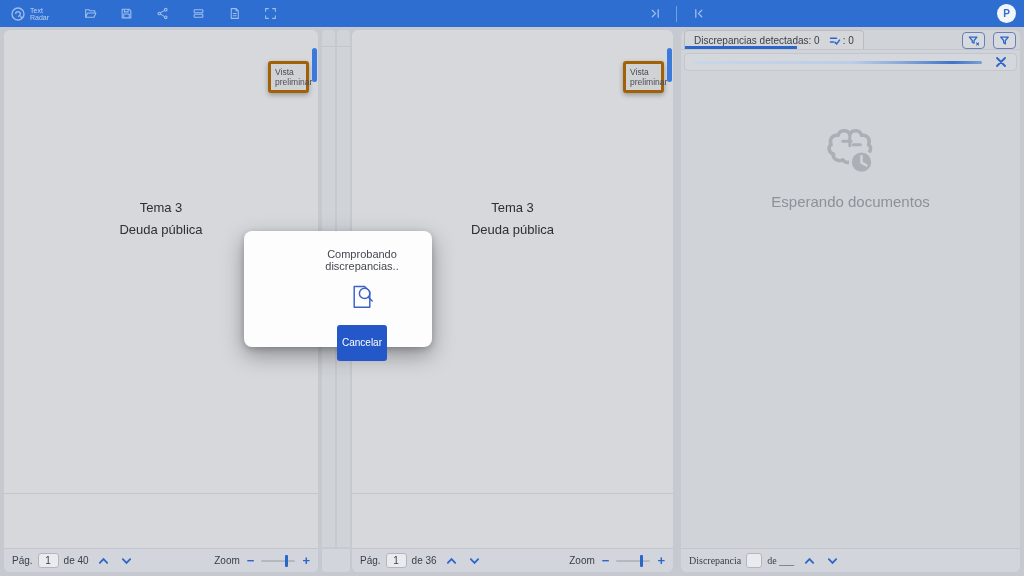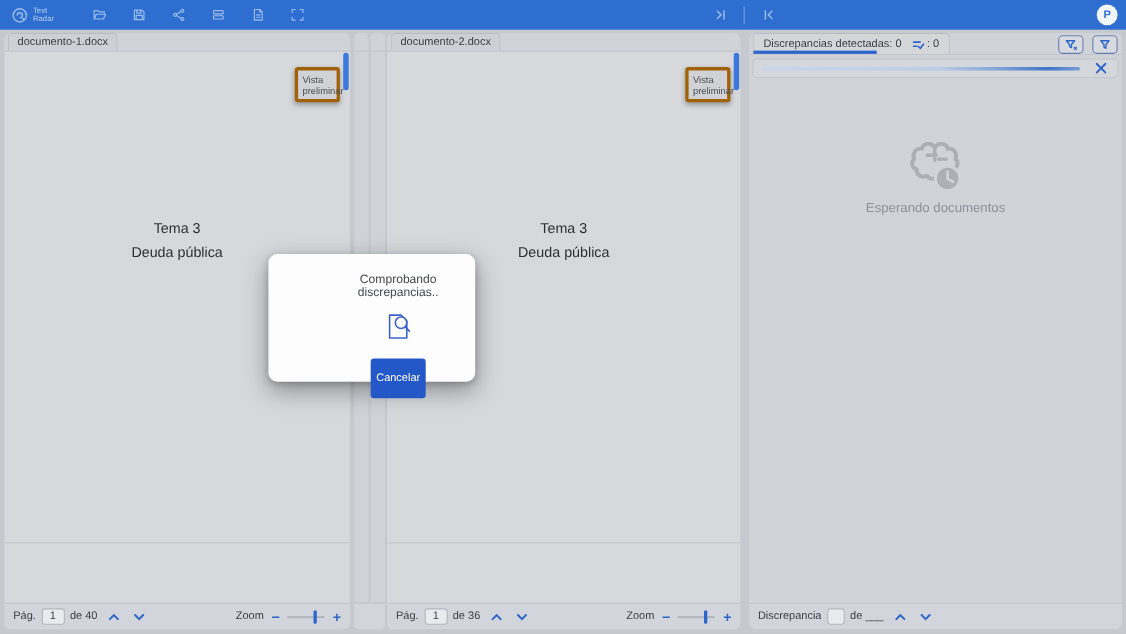--- a/index.html
+++ b/index.html
@@ -63,22 +63,22 @@
   .sb-count svg{width:12px;height:11px;color:var(--accent);}
   .sb-actions{position:absolute;right:4px;top:2px;display:flex;gap:8px;}
   .sb-icon-btn{width:23px;height:17px;border:1px solid #6a7fb5;border-radius:4px;background:#d7dade;display:flex;align-items:center;justify-content:center;color:var(--accent);cursor:pointer;}
   .sb-icon-btn svg{width:11px;height:11px;}
   .progress-row{position:relative;margin:3px 3px 0 3px;height:18px;background:#d4d7db;border:1px solid var(--soft-border);border-radius:4px;display:flex;align-items:center;padding:0 8px;}
   .progress-line{flex:1;height:3px;margin-right:12px;border-radius:2px;background:linear-gradient(90deg,#c9d6ea 0%,#bccde7 55%,#8aa9d8 72%,#3f74c8 90%,#7d9fd4 100%);}
   .x-btn{width:14px;height:14px;color:var(--accent);cursor:pointer;display:flex;align-items:center;justify-content:center;}
   .x-btn svg{width:10px;height:10px;}
   .sb-empty{position:absolute;left:0;right:0;top:96px;text-align:center;}
   .sb-empty-icon{display:inline-block;width:56px;height:50px;color:var(--icon-gray);}
-  .sb-empty-text{margin-top:0;font-size:12px;color:var(--muted);}
-  .sb-bottombar{position:absolute;left:0;right:0;bottom:0;height:24px;background:var(--bar-bg);border-top:1px solid var(--soft-border);display:flex;align-items:center;padding:0 8px;font-size:10px;color:var(--text);}
+  .sb-empty-text{margin-top:12px;font-size:15px;color:var(--muted);}
+  .sb-bottombar{position:absolute;left:0;right:0;bottom:0;height:24px;background:var(--bar-bg);border-top:1px solid var(--soft-border);display:flex;align-items:center;padding:0 8px;font-size:10px;color:var(--text);font-family:Liberation Serif, serif;}
   .sb-input{width:16px;height:15px;margin:0 5px;border:1px solid #b3b7bd;border-radius:3px;background:#e9ebef;font-size:10px;text-align:center;font-family:inherit;}
 
   
   .modal{position:absolute;left:244px;top:231px;width:188px;height:116px;background:var(--white);border-radius:8px;box-shadow:0 8px 22px rgba(0,0,0,.35),0 2px 6px rgba(0,0,0,.18);text-align:center;z-index:50;padding-left:48px;}
   .modal-title{margin-top:17px;font-size:11px;color:#45484e;}
   .modal-icon{margin-top:11px;width:26px;height:28px;color:#3d63c8;display:inline-block;}
   .modal-btn{display:block;margin:10px auto 0;width:50px;height:36px;background:var(--btn-primary);color:#fff;border:none;border-radius:3px;font-size:10px;font-family:inherit;cursor:pointer;line-height:18px;}
 </style>
 </head>
 <body>
@@ -145,23 +145,20 @@
     <span class="tb-btn">
         <svg viewBox="0 0 24 24" fill="none" stroke="currentColor" stroke-width="2.4" stroke-linecap="round">
           <path d="M18 6l-6 6 6 6M7 5v14"></path>
         </svg>
       </span>
   </div>
   <div class="avatar">P</div>
 </header>
 
 <section class="pane pane-left">
-  <div class="tabrow">
-    <div class="doc-tab">documento-1.docx</div>
-  </div>
   <div class="docarea">
     <div class="doc-headings">
       <div class="h1">Tema 3</div>
       <div class="h2">Deuda pública</div>
     </div>
     <div class="page-edge"></div>
     <div class="preview-badge">
       <span>Vista</span>
       <span>preliminar</span>
     </div>
@@ -196,23 +193,20 @@
 
 <div class="gutter-strip gutter-a">
     <div class="cap"></div>
   </div>
 <div class="gutter-strip gutter-b">
     <div class="cap"></div>
   </div>
 <div class="gutter-foot"></div>
 
 <section class="pane pane-right">
-  <div class="tabrow">
-    <div class="doc-tab">documento-2.docx</div>
-  </div>
   <div class="docarea">
     <div class="doc-headings">
       <div class="h1">Tema 3</div>
       <div class="h2">Deuda pública</div>
     </div>
     <div class="page-edge"></div>
     <div class="preview-badge">
       <span>Vista</span>
       <span>preliminar</span>
     </div>

